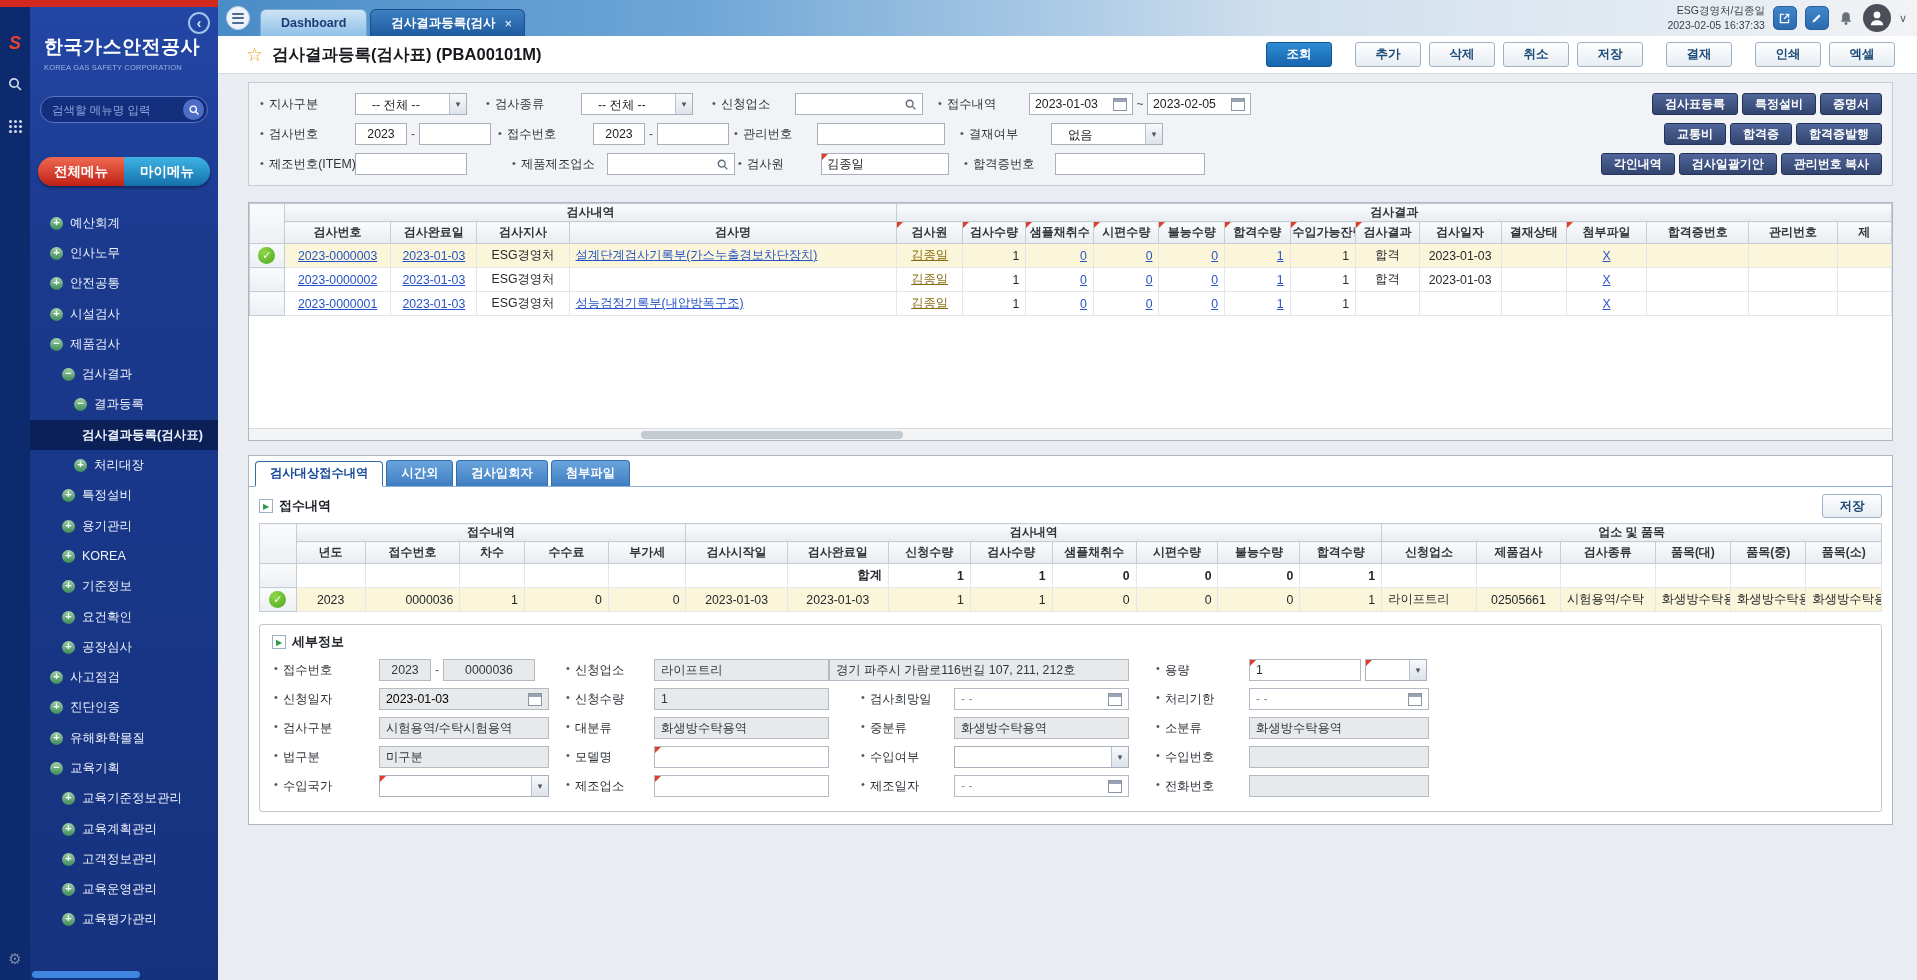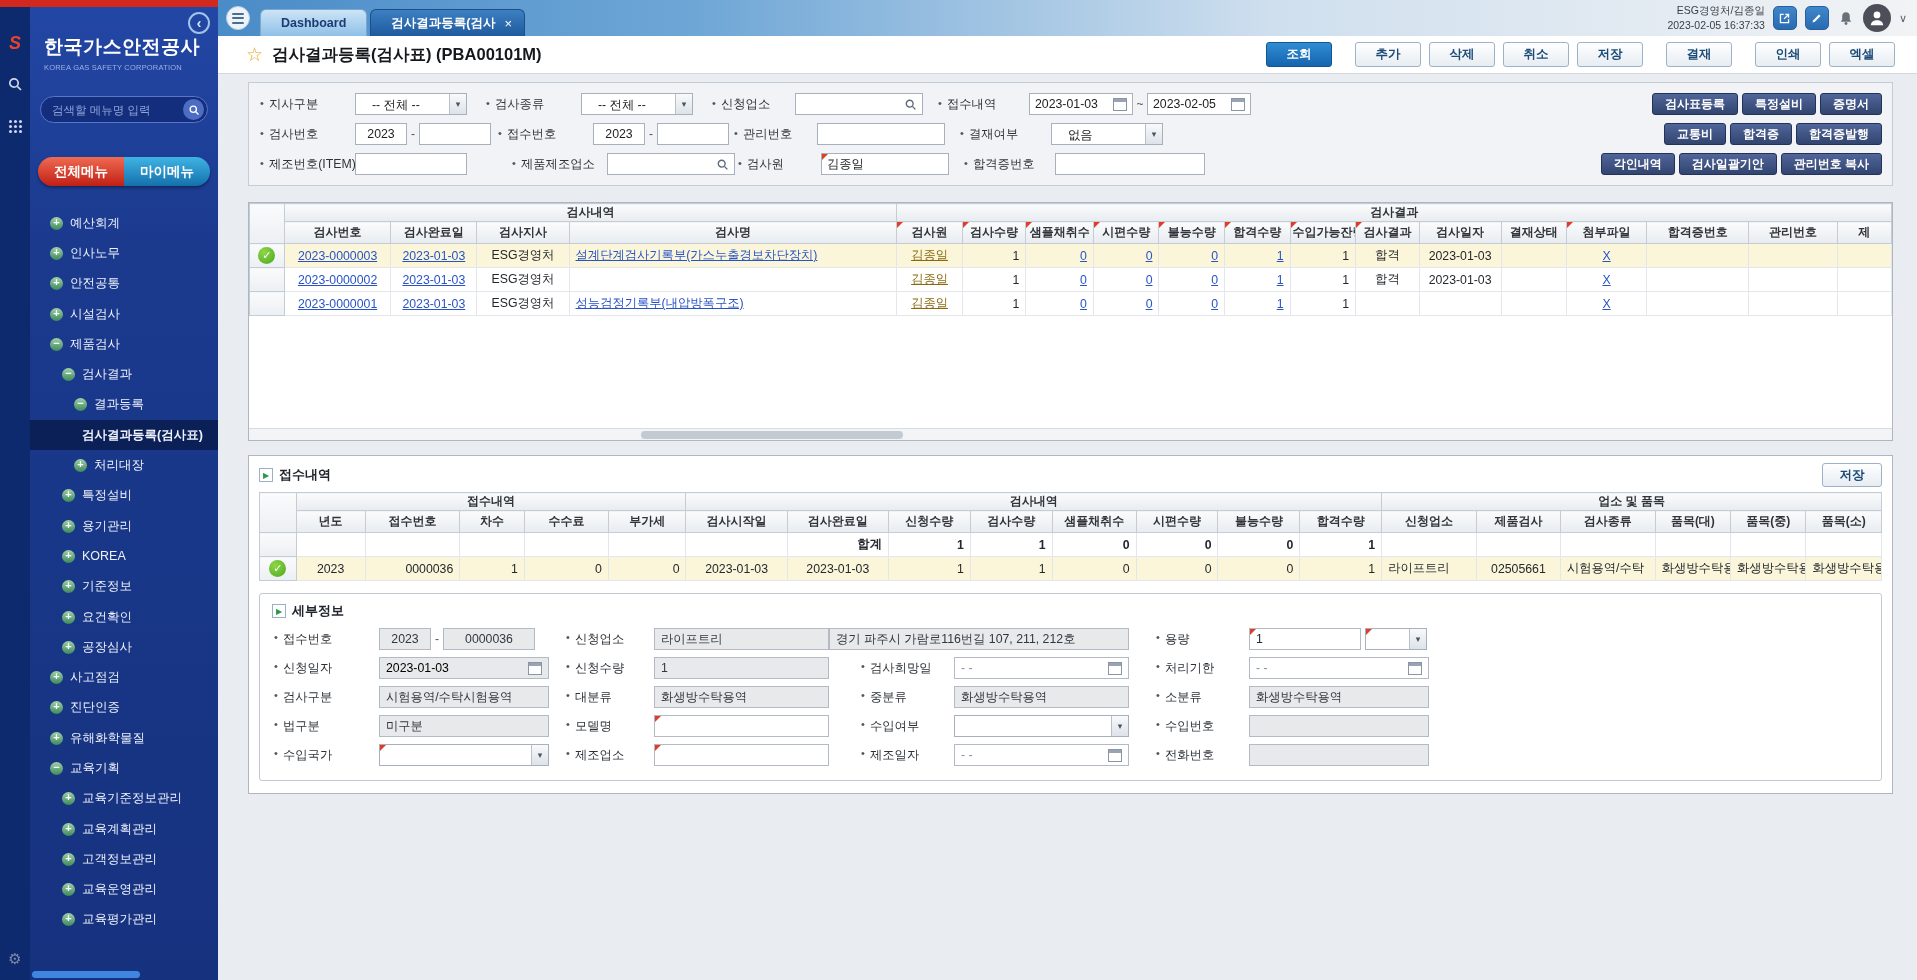--- a/index.html
+++ b/index.html
@@ -569,20 +569,26 @@
             </tr>
           </tbody>
         </table>
         <div class="gfill"></div>
         <div class="hscroll">
             <span class="hthumb"></span>
           </div>
       </div>
 
       <div class="bpanel">
+        <div class="btabs">
+          <span class="btab on">검사대상접수내역</span>
+          <span class="btab off">시간외</span>
+          <span class="btab off">검사입회자</span>
+          <span class="btab off">첨부파일</span>
+        </div>
         <div class="sec-head">
           <span class="arr-ico">▶</span>
           <span class="sec-title">접수내역</span>
           <span class="btn">저장</span>
         </div>
         <div class="g2wrap">
           <table class="grid">
             <colgroup>
               <col style="width:34px">
                 <col style="width:64px">

